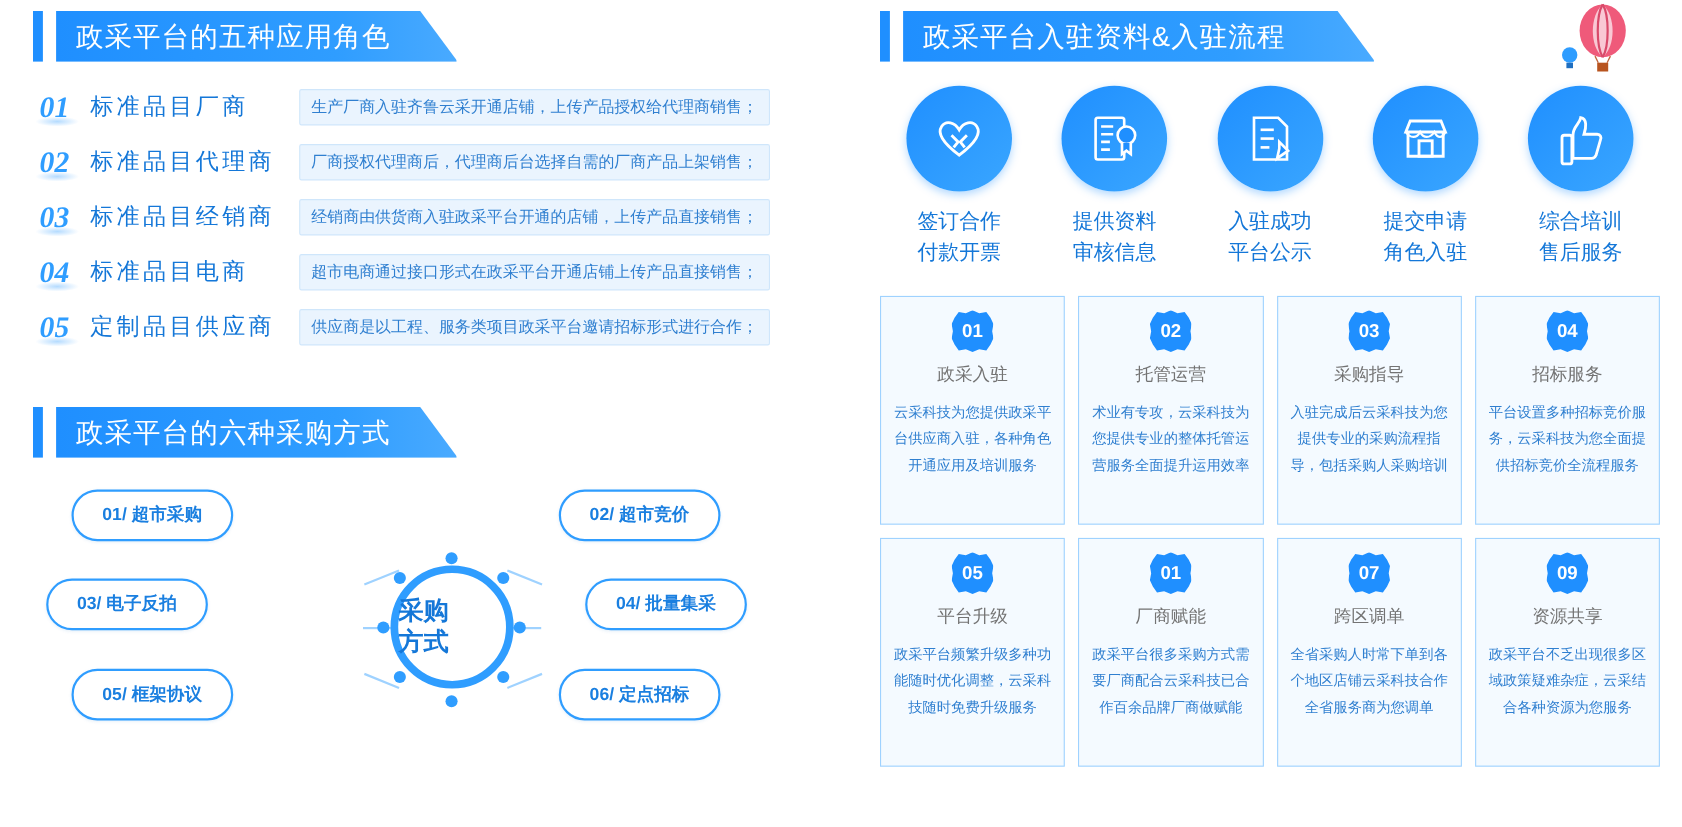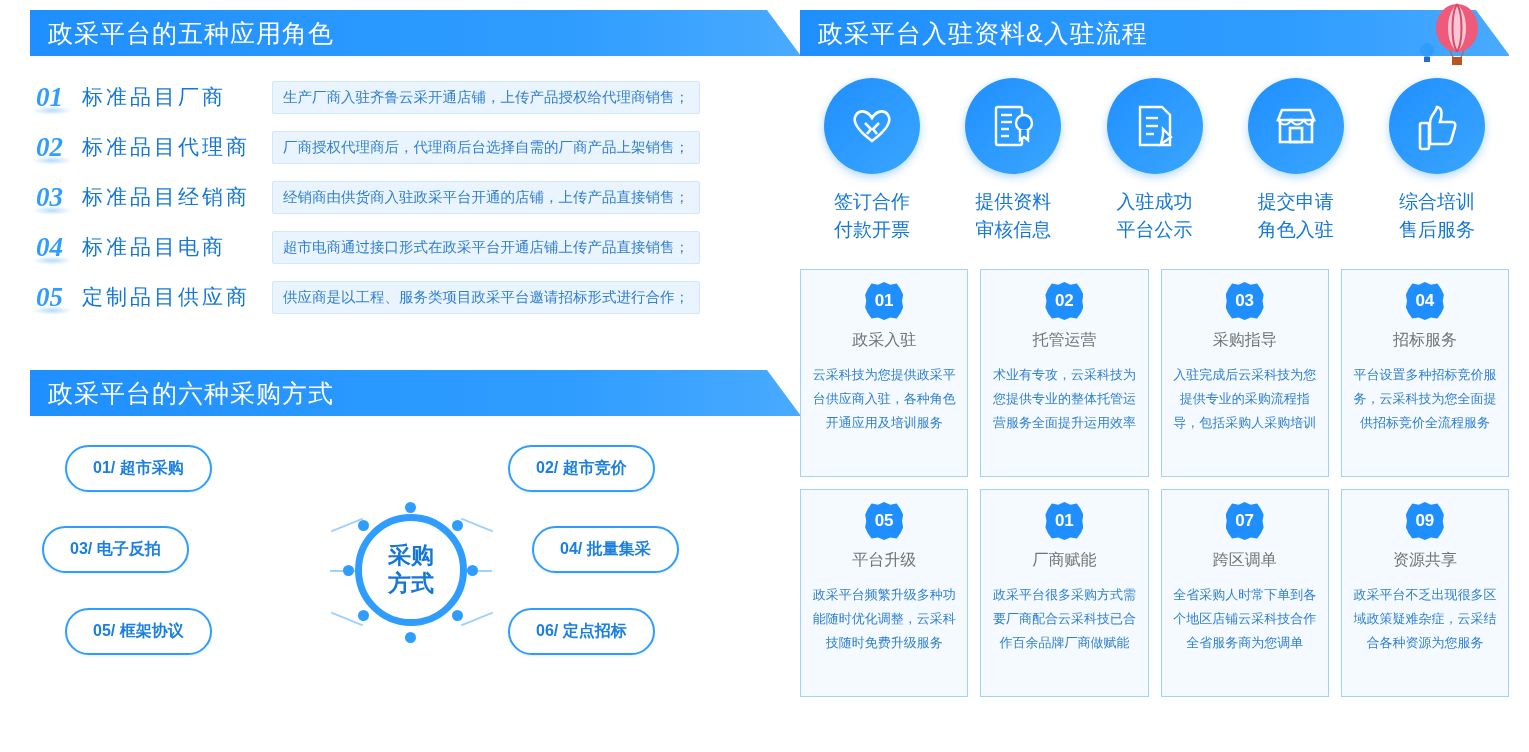--- a/index.html
+++ b/index.html
@@ -9,21 +9,21 @@
     font-family: "Liberation Sans", sans-serif;
     color: #1a7fe0;
     overflow: hidden;
     position: relative;
   }
   .page { position: relative; width: 1529px; height: 752px; display: flex; }
   .col-left { width: 800px; position: relative; padding: 10px 0 0 30px; }
   .col-right { width: 729px; position: relative; padding: 10px 20px 0 0; }
 
   
-  .sec-head { display: flex; align-items: stretch; height: 46px; margin-bottom: 6px; flex-direction: column; }
+  .sec-head { display: flex; align-items: stretch; height: 46px; margin-bottom: 6px; }
   .sec-bar { width: 9px; background: #1f8fff; margin-right: 12px; }
   .sec-banner {
     position: relative; height: 46px; display: flex; align-items: center;
     padding: 0 60px 0 18px;
     background: linear-gradient(90deg, #1f8fff 0%, #2f9dff 70%, #49aaff 100%);
     color: #fff; font-size: 25px; letter-spacing: 1px; font-weight: 500;
   }
   .sec-banner::after {
     content: ""; position: absolute; right: -1px; top: 0;
     border-left: 34px solid transparent;
@@ -60,21 +60,21 @@
     position: absolute; border: 2px solid #2f9dff; border-radius: 26px;
     background: #fff; color: #1a7fe0; font-size: 16px; font-weight: bold;
     padding: 11px 26px; white-space: nowrap;
     box-shadow: 0 1px 3px rgba(40,120,200,.12);
   }
   .pill span.num { color: #1a7fe0; }
   .hub {
     position: absolute; left: 325px; top: 72px;
     width: 112px; height: 112px; border-radius: 50%;
     border: 7px solid #2f9dff; background: #fff;
-    display: flex; flex-direction: column; align-items: center; justify-content: center;
+    display: flex; flex-direction: column; align-items: flex-start; justify-content: center;
     color: #1477d8; font-size: 23px; font-weight: bold; line-height: 1.2;
   }
   .hub-dot { position: absolute; width: 11px; height: 11px; border-radius: 50%; background: #2f9dff; }
   .connector { position: absolute; height: 2px; background: #9fd2ff; }
 
   
   .flow { display: flex; justify-content: space-between; margin-top: 22px; padding: 0 6px; }
   .flow-item { width: 132px; text-align: center; }
   .flow-circle {
     width: 96px; height: 96px; border-radius: 50%;

